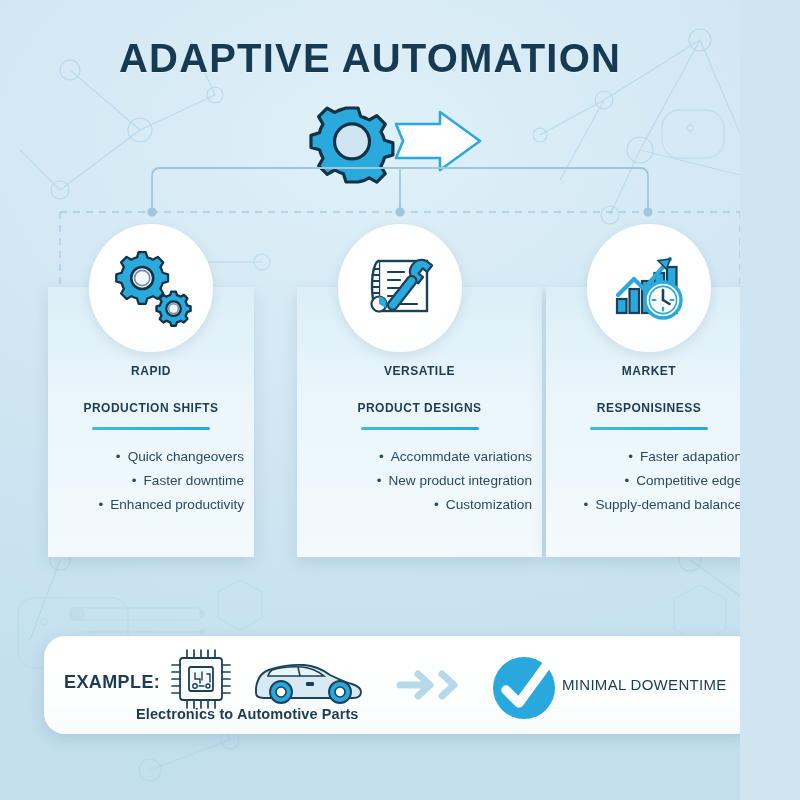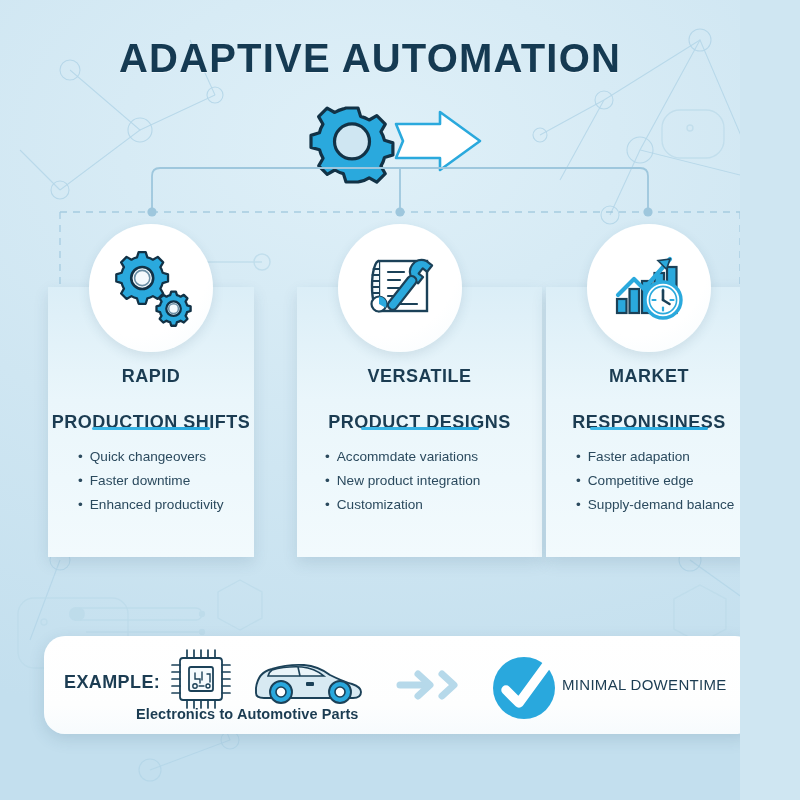--- a/index.html
+++ b/index.html
@@ -46,33 +46,33 @@
     background:radial-gradient(circle at 38% 30%, #ffffff 0%, #ffffff 62%, #f6fbfd 100%);
     box-shadow:0 4px 12px rgba(40,80,110,.12);
     display:flex;align-items:center;justify-content:center;
   }
   #circle1{left:89px;}
   #circle2{left:338px;}
   #circle3{left:587px;}
 
   .card-head{
     position:absolute;left:0;right:0;top:76px;text-align:center;
-    font-size:18px;font-weight:bold;line-height:1.45;letter-spacing:.5px;
+    font-size:12px;font-weight:bold;line-height:1.45;letter-spacing:.5px;
     color:#1b3c52;
   }
   .card-head .l2{display:block;margin-top:20px;}
   .divider{
     position:absolute;left:50%;top:140px;transform:translateX(-50%);
     width:118px;height:3px;border-radius:2px;
     background:linear-gradient(90deg,#3fb9e8,#26a8df);
   }
   .bullets{
     position:absolute;left:14px;right:10px;top:158px;
     font-size:13.6px;line-height:1.78;color:#2b4a5e;
-    text-align:left;
+    text-align:right;
   }
   #card1 .bullets{padding-left:16px;}
   #card2 .bullets{padding-left:14px;}
   #card3 .bullets{padding-left:16px;}
   .bullets div{white-space:nowrap;}
   .bullets div::before{content:"\2022";color:#2b4a5e;margin-right:7px;}
 
   
   .example-bar{
     position:absolute;left:44px;top:636px;width:712px;height:98px;

